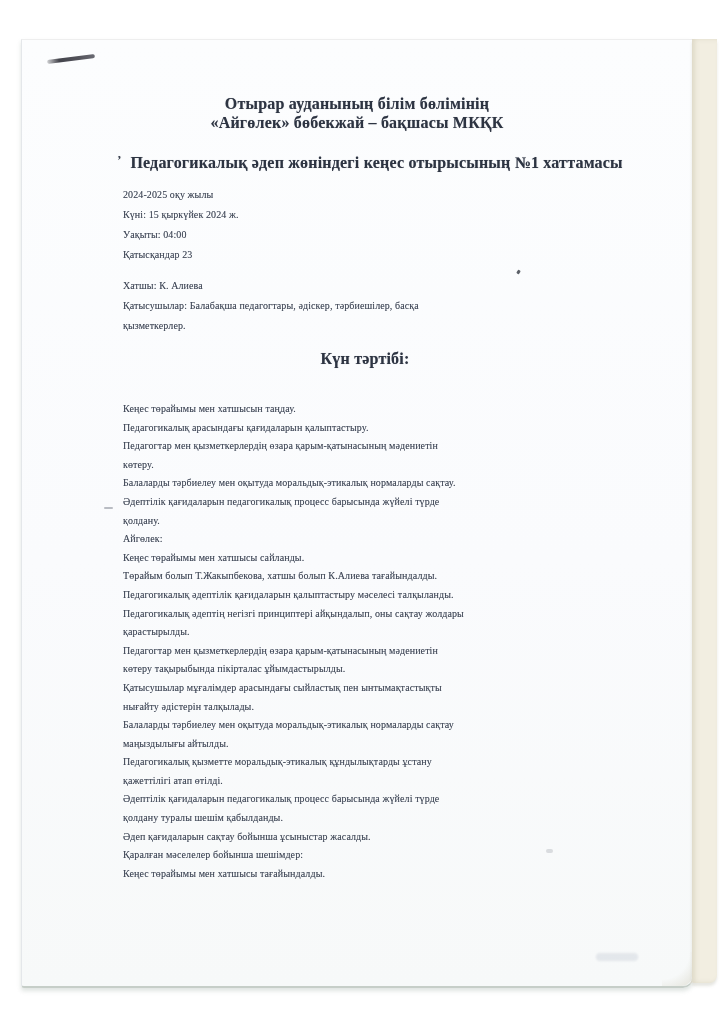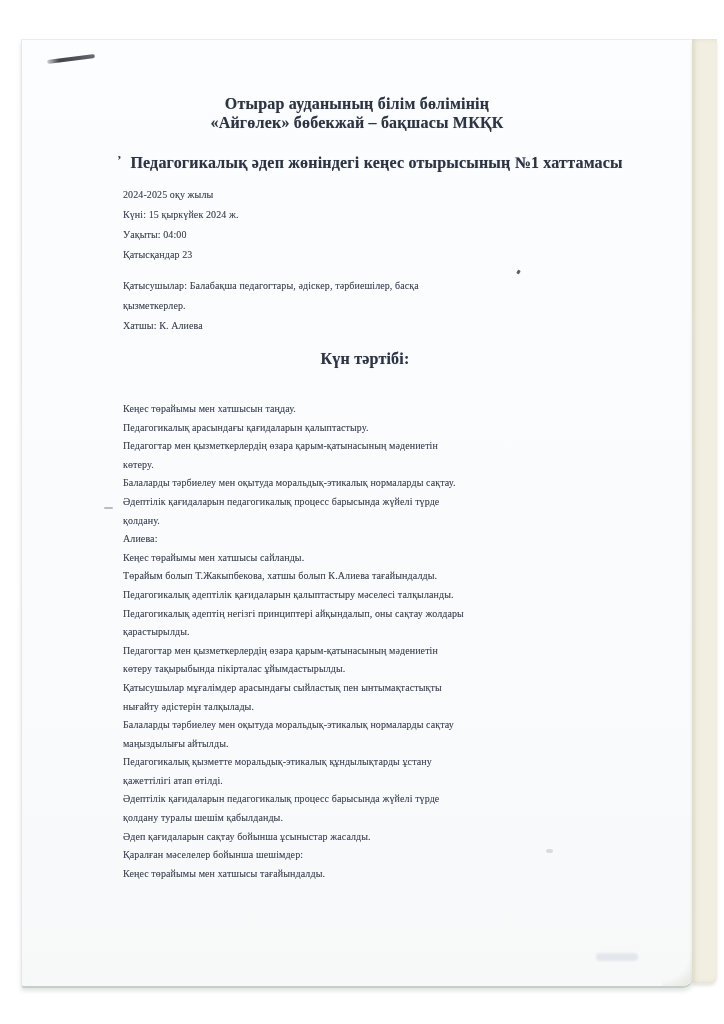--- a/index.html
+++ b/index.html
@@ -76,36 +76,36 @@
   </div>
 
   <div class="textblock meta">
       <div class="line">2024-2025 оқу жылы</div>
       <div class="line">Күні: 15 қыркүйек 2024 ж.</div>
       <div class="line">Уақыты: 04:00</div>
       <div class="line">Қатысқандар 23</div>
     </div>
 
   <div class="textblock officials">
+      <div class="line">Хатшы: К. Алиева</div>
       <div class="line">Қатысушылар: Балабақша педагогтары, әдіскер, тәрбиешілер,  басқа
 қызметкерлер.</div>
-      <div class="line">Хатшы: К. Алиева</div>
     </div>
 
   <div class="center-line agenda">Күн тәртібі:</div>
 
   <div class="textblock bodytext">
       <div class="para">Кеңес төрайымы мен хатшысын таңдау.</div>
       <div class="para">Педагогикалық арасындағы қағидаларын қалыптастыру.</div>
       <div class="para">Педагогтар мен қызметкерлердің өзара қарым-қатынасының мәдениетін
 көтеру.</div>
       <div class="para">Балаларды тәрбиелеу мен оқытуда моральдық-этикалық нормаларды сақтау.</div>
       <div class="para">Әдептілік қағидаларын педагогикалық процесс барысында жүйелі түрде
 қолдану.</div>
-      <div class="para">Алиева:</div>
+      <div class="para">Айгөлек:</div>
       <div class="para">Кеңес төрайымы мен хатшысы сайланды.</div>
       <div class="para">Төрайым болып Т.Жакыпбекова, хатшы болып К.Алиева тағайындалды.</div>
       <div class="para">Педагогикалық әдептілік қағидаларын қалыптастыру мәселесі талқыланды.</div>
       <div class="para">Педагогикалық әдептің негізгі принциптері айқындалып, оны сақтау жолдары
 қарастырылды.</div>
       <div class="para">Педагогтар мен қызметкерлердің өзара қарым-қатынасының мәдениетін
 көтеру тақырыбында пікірталас ұйымдастырылды.</div>
       <div class="para">Қатысушылар мұғалімдер арасындағы сыйластық пен ынтымақтастықты
 нығайту әдістерін талқылады.</div>
       <div class="para">Балаларды тәрбиелеу мен оқытуда моральдық-этикалық нормаларды сақтау

